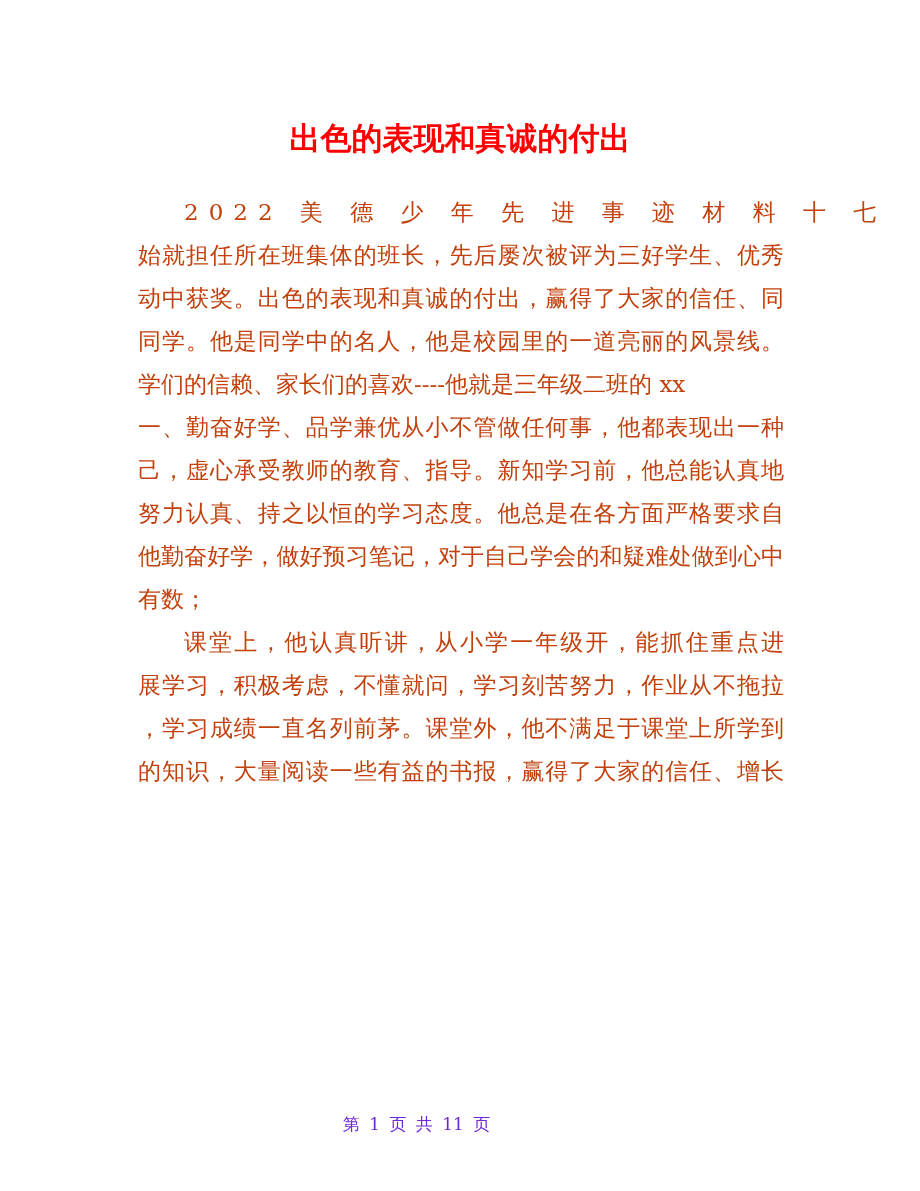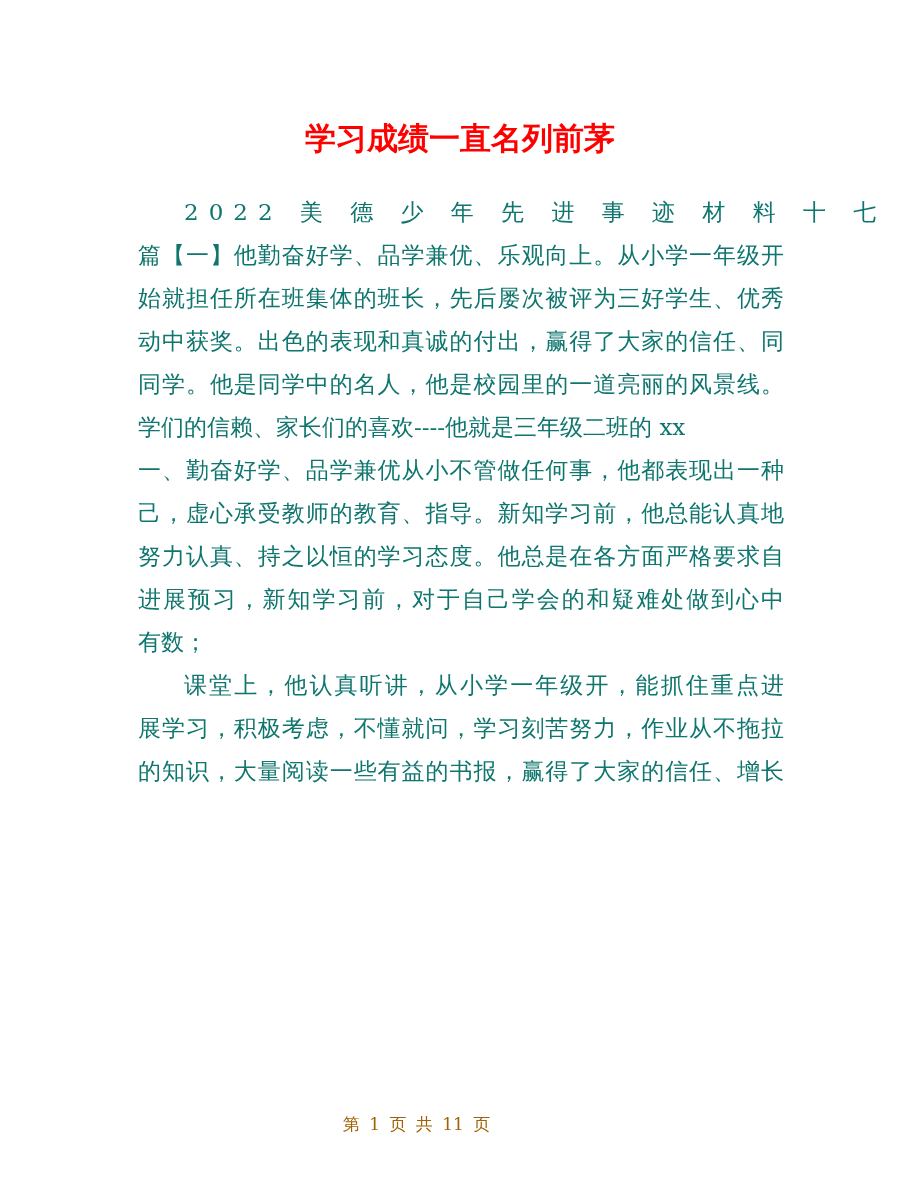--- a/index.html
+++ b/index.html
@@ -35,21 +35,21 @@
       letter-spacing: 0px;
       color: #ff0000;
     }
     .body-text {
       position: absolute;
       left: 138px;
       top: 191px;
       width: 646px;
       font-size: 23px;
       line-height: 43px;
-      color: #0f766e;
+      color: #c2410c;
     }
     .line {
       display: block;
       white-space: nowrap;
       height: 43px;
       overflow: visible;
     }
     .line.justify {
       text-align: justify;
       text-align-last: justify;
@@ -61,41 +61,41 @@
       letter-spacing: 10px;
     }
     .footer {
       position: absolute;
       top: 1112px;
       left: 0;
       width: 833px;
       text-align: center;
       font-size: 17px;
       line-height: 24px;
-      color: #a16207;
+      color: #6d28d9;
       word-spacing: 4px;
     }
   </style>
 </head>
 <body>
 
 <div class="page">
-  <div class="title">学习成绩一直名列前茅</div>
+  <div class="title">出色的表现和真诚的付出</div>
 
   <div class="body-text">
     <span class="line indent spaced">2022 美 德 少 年 先 进 事 迹 材 料 十 七</span>
-    <span class="line justify">篇【一】他勤奋好学、品学兼优、乐观向上。从小学一年级开</span>
     <span class="line justify">始就担任所在班集体的班长，先后屡次被评为三好学生、优秀</span>
     <span class="line justify">动中获奖。出色的表现和真诚的付出，赢得了大家的信任、同</span>
     <span class="line justify">同学。他是同学中的名人，他是校园里的一道亮丽的风景线。</span>
     <span class="line">学们的信赖、家长们的喜欢----他就是三年级二班的 xx</span>
     <span class="line justify">一、勤奋好学、品学兼优从小不管做任何事，他都表现出一种</span>
     <span class="line justify">己，虚心承受教师的教育、指导。新知学习前，他总能认真地</span>
     <span class="line justify">努力认真、持之以恒的学习态度。他总是在各方面严格要求自</span>
-    <span class="line justify">进展预习，新知学习前，对于自己学会的和疑难处做到心中</span>
+    <span class="line justify">他勤奋好学，做好预习笔记，对于自己学会的和疑难处做到心中</span>
     <span class="line">有数；</span>
     <span class="line indent justify">课堂上，他认真听讲，从小学一年级开，能抓住重点进</span>
     <span class="line justify">展学习，积极考虑，不懂就问，学习刻苦努力，作业从不拖拉</span>
+    <span class="line justify">，学习成绩一直名列前茅。课堂外，他不满足于课堂上所学到</span>
     <span class="line justify">的知识，大量阅读一些有益的书报，赢得了大家的信任、增长</span>
   </div>
 
   <div class="footer">第 1 页 共 11 页</div>
 </div>
 
 </body></html>

